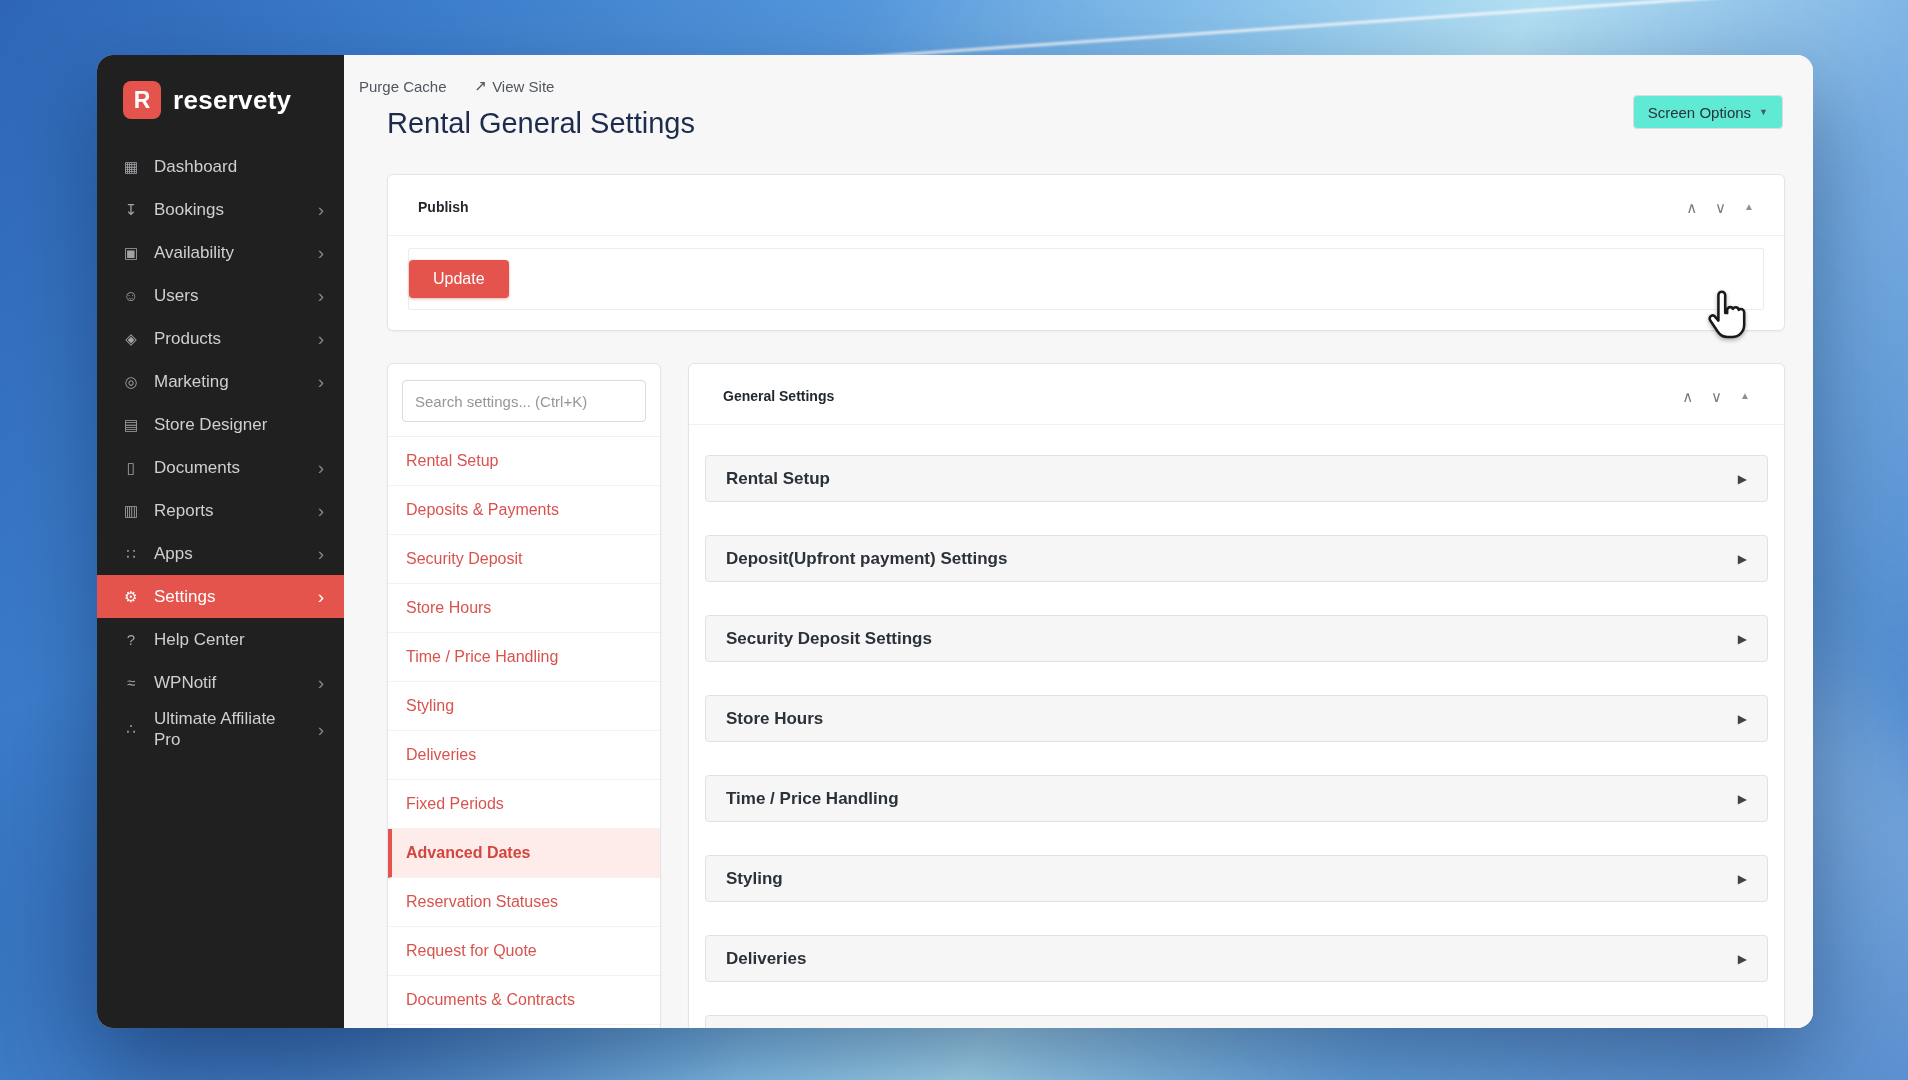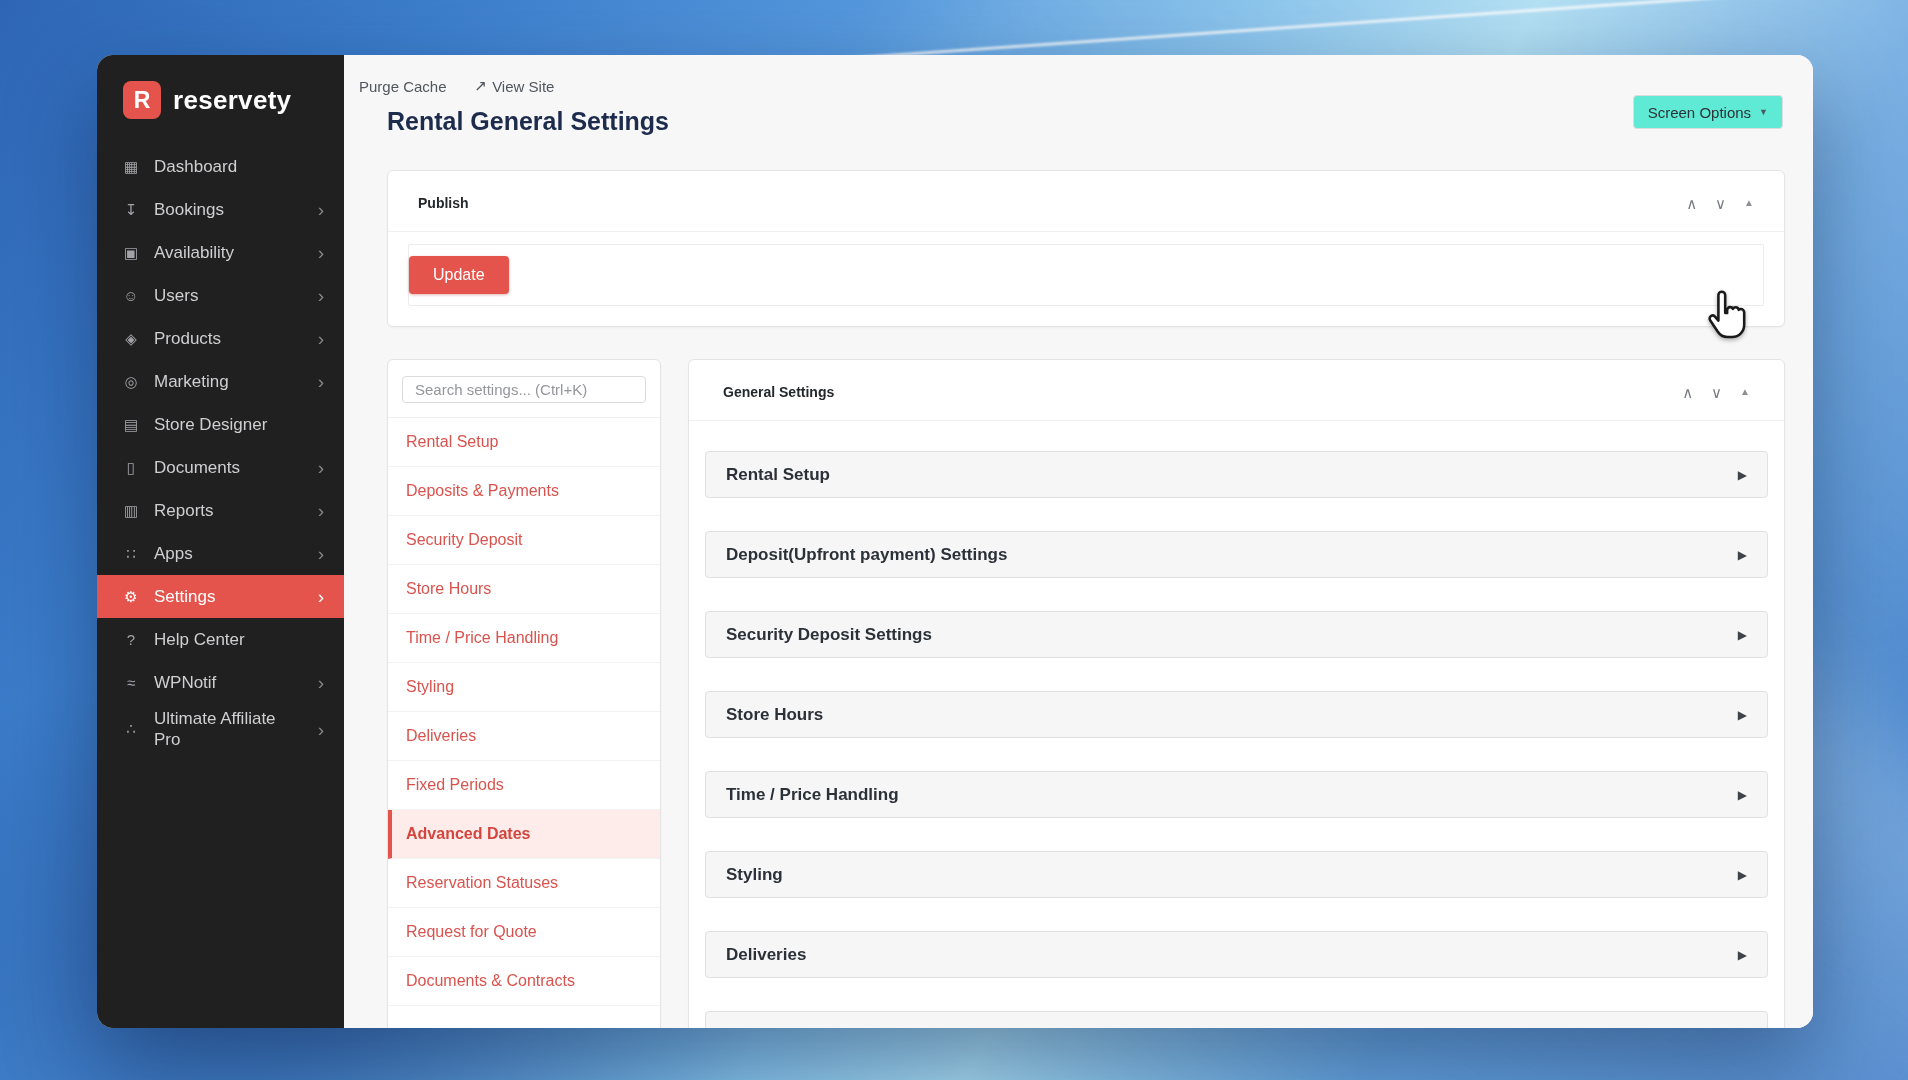--- a/index.html
+++ b/index.html
@@ -38,21 +38,21 @@
   .mi-icon { width:20px; text-align:center; font-size:15px; color:#a2a2a8; flex-shrink:0; }
   .mi-label { max-width:138px; line-height:1.25; }
   .mi-chevron { margin-left:auto; color:#86868b; font-size:19px; line-height:1; }
   .menu-item.active { background:var(--accent,#e4544c); color:#fff; }
   .menu-item.active .mi-icon, .menu-item.active .mi-chevron { color:#fff; }
 
   
   .main { position:relative; flex:1; background:#f7f7f8; overflow:hidden; }
   .topbar { display:flex; gap:28px; margin:22px 0 0 15px; font-size:15px; color:#50575e; }
   .toplink { cursor:pointer; display:flex; align-items:center; gap:5px; }
-  .page-title { margin:12px 0 0 43px; font-size:25px; font-weight:700; color:#1d2b4c; }
+  .page-title { margin:12px 0 0 43px; font-size:29px; font-weight:400; color:#1d2b4c; }
   .screen-options { position:absolute; top:40px; right:30px; height:34px;
     background:#5eead4; border:1px solid #dcdcde; border-radius:4px; padding:0 14px;
     font-size:15px; color:#2c3338; display:flex; align-items:center; gap:8px; cursor:pointer;
     font-family:inherit; }
   .screen-options .caret { font-size:9px; color:#50575e; }
 
   .card { background:#fff; border:1px solid #e4e4e7; border-radius:6px;
     box-shadow:0 1px 2px rgba(0,0,0,.04); }
   .card-head { display:flex; align-items:center; justify-content:space-between;
     padding:24px 30px 20px; border-bottom:1px solid #f0f0f1; }
@@ -66,21 +66,21 @@
   .publish-row { border:1px solid #ececee; border-radius:2px; height:62px;
     display:flex; align-items:center; padding-right:14px; }
   .update-btn { background:var(--accent,#e4544c); color:#fff; border:none; border-radius:4px;
     padding:10px 24px; font-size:16px; font-weight:500; cursor:pointer; font-family:inherit;
     box-shadow:0 1px 3px rgba(160,40,35,.35); }
 
   .columns { display:flex; gap:27px; align-items:flex-start; margin:32px 28px 0 43px; }
 
   .nav-card { width:274px; flex-shrink:0; min-height:690px; }
   .search-wrap { padding:16px 14px 14px; }
-  .search { width:100%; height:27px; border:1px solid #dcdcde; border-radius:4px;
+  .search { width:100%; height:42px; border:1px solid #dcdcde; border-radius:4px;
     padding:0 12px; font-size:15px; color:#000000; font-family:inherit; background:#fff; }
   .search::placeholder { color:#94969a; }
   .nav-list { border-top:1px solid #f0f0f1; }
   .nav-item { height:49px; display:flex; align-items:center; padding:0 18px;
     font-size:16px; color:#d9534e; border-bottom:1px solid #f2f2f3; cursor:pointer; }
   .nav-item.active { background:#fdecea; border-left:4px solid var(--accent,#e4544c);
     padding-left:14px; font-weight:700; color:#d3453d; }
 
   .general-card { flex:1; min-height:720px; }
   .general-card .card-head { padding:24px 34px 20px; }

